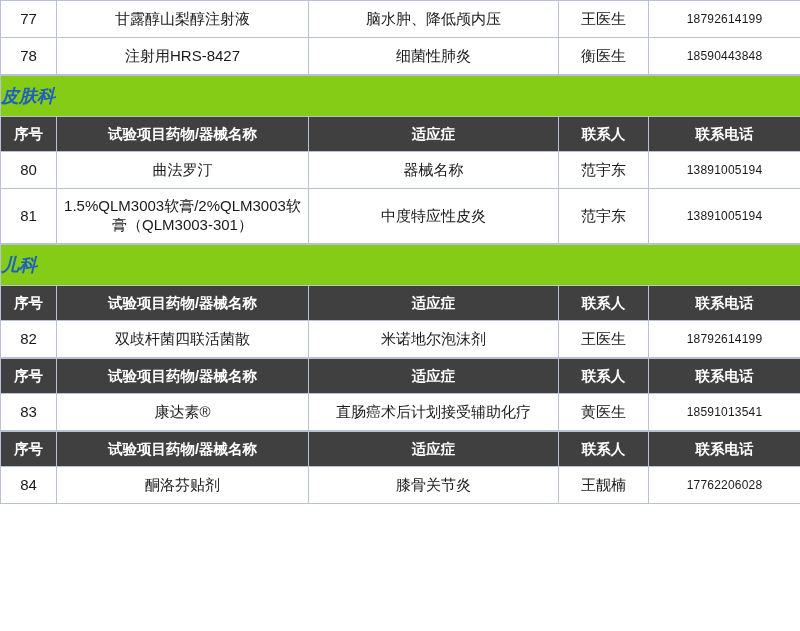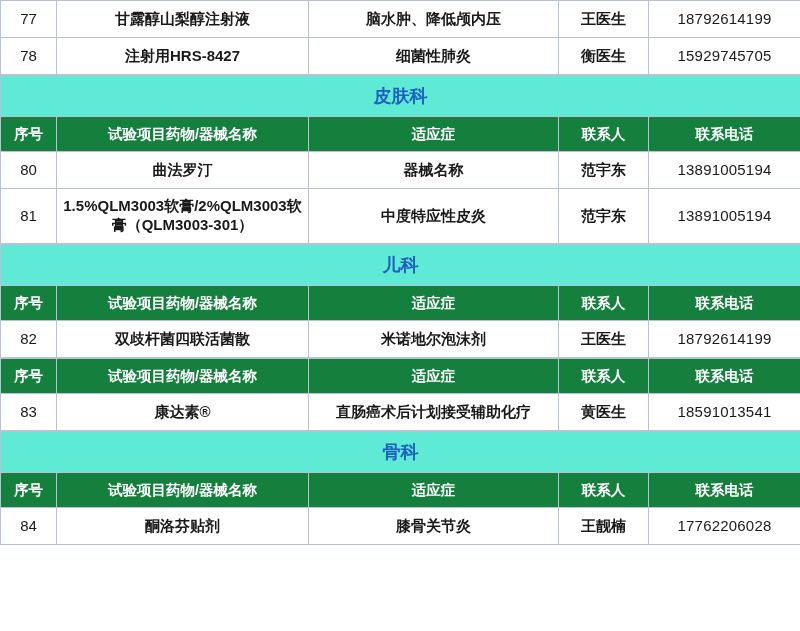--- a/index.html
+++ b/index.html
@@ -45,44 +45,45 @@
     color: #1a1a1a;
     line-height: 1.25;
     padding: 2px 3px;
   }
   .data-row td.num {
     font-weight: normal;
     font-size: 15px;
   }
   .data-row td.phone {
     font-weight: normal;
-    font-size: 15px;
+    font-size: 12px;
     letter-spacing: 0.2px;
   }
   .data-row td.name {
-    font-weight: bold;
+    font-weight: normal;
   }
   .tall td { height: 54px; }
 
   .section-title td {
     height: 40px;
-    text-align: center;
+    text-align: left;
     vertical-align: middle;
     font-size: 18px;
     font-weight: bold;
     color: #1f5fbf;
     border-left: 1px solid #ffffff;
     border-right: 1px solid #ffffff;
     border-top: 1px solid #ffffff;
     border-bottom: 1px solid #ffffff;
-    background: #5eead4;
+    background: #84cc16;
+    font-style: italic;
   }
   .header-row th {
     height: 34px;
-    background: #15803d;
+    background: #404040;
     color: #ffffff;
     font-size: 14.5px;
     font-weight: bold;
     text-align: center;
     vertical-align: middle;
     border: 1px solid #1f3f8f;
   }
   .cell-two-line {
     font-size: 13.5px;
     line-height: 1.3;
@@ -107,21 +108,21 @@
         <td class="name">甘露醇山梨醇注射液</td>
         <td class="name">脑水肿、降低颅内压</td>
         <td class="name">王医生</td>
         <td class="phone">18792614199</td>
       </tr>
       <tr class="data-row">
         <td class="num">78</td>
         <td class="name">注射用HRS-8427</td>
         <td class="name">细菌性肺炎</td>
         <td class="name">衡医生</td>
-        <td class="phone">15929745705</td>
+        <td class="phone">18590443848</td>
       </tr>
     </tbody>
   </table>
 
   <table class="grid">
     <colgroup>
         <col class="c0">
         <col class="c1">
         <col class="c2">
         <col class="c3">
@@ -212,23 +213,20 @@
 
   <table class="grid">
     <colgroup>
         <col class="c0">
         <col class="c1">
         <col class="c2">
         <col class="c3">
         <col class="c4">
       </colgroup>
     <tbody>
-      <tr class="section-title">
-        <td colspan="5">骨科</td>
-      </tr>
       <tr class="header-row">
         <th>序号</th>
         <th>试验项目药物/器械名称</th>
         <th>适应症</th>
         <th>联系人</th>
         <th>联系电话</th>
       </tr>
       <tr class="data-row">
         <td class="num">84</td>
         <td class="name">酮洛芬贴剂</td>

